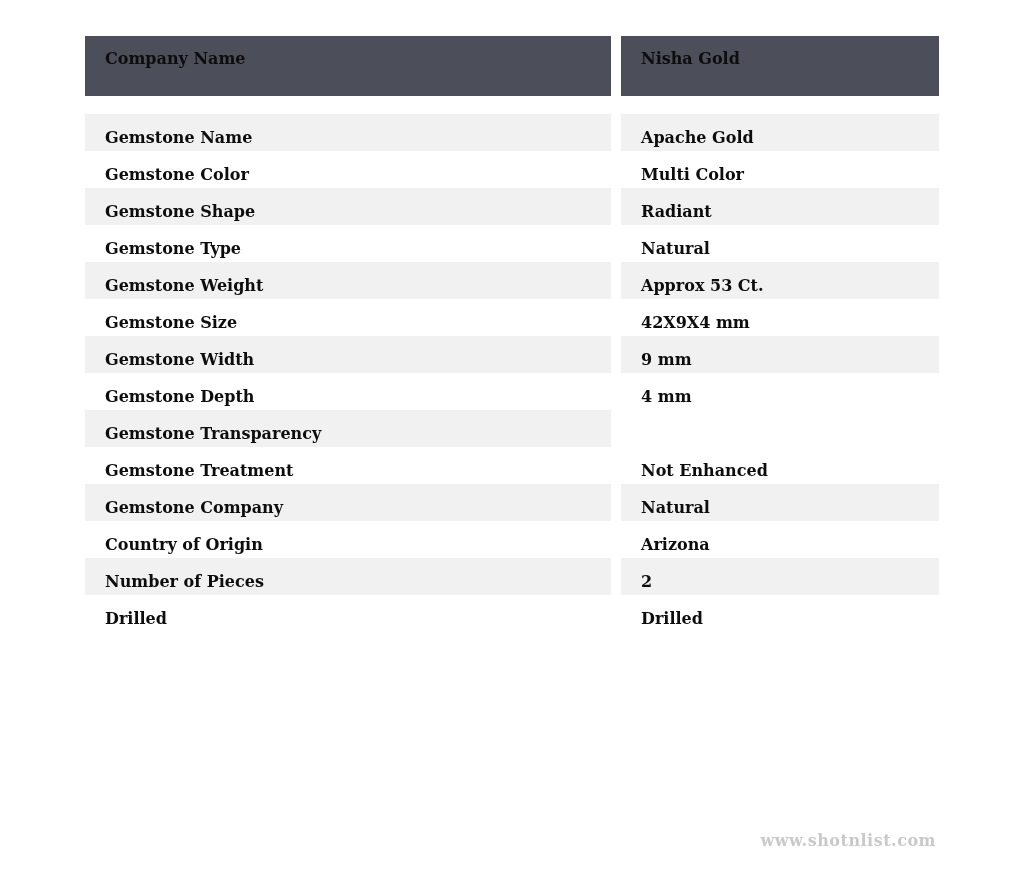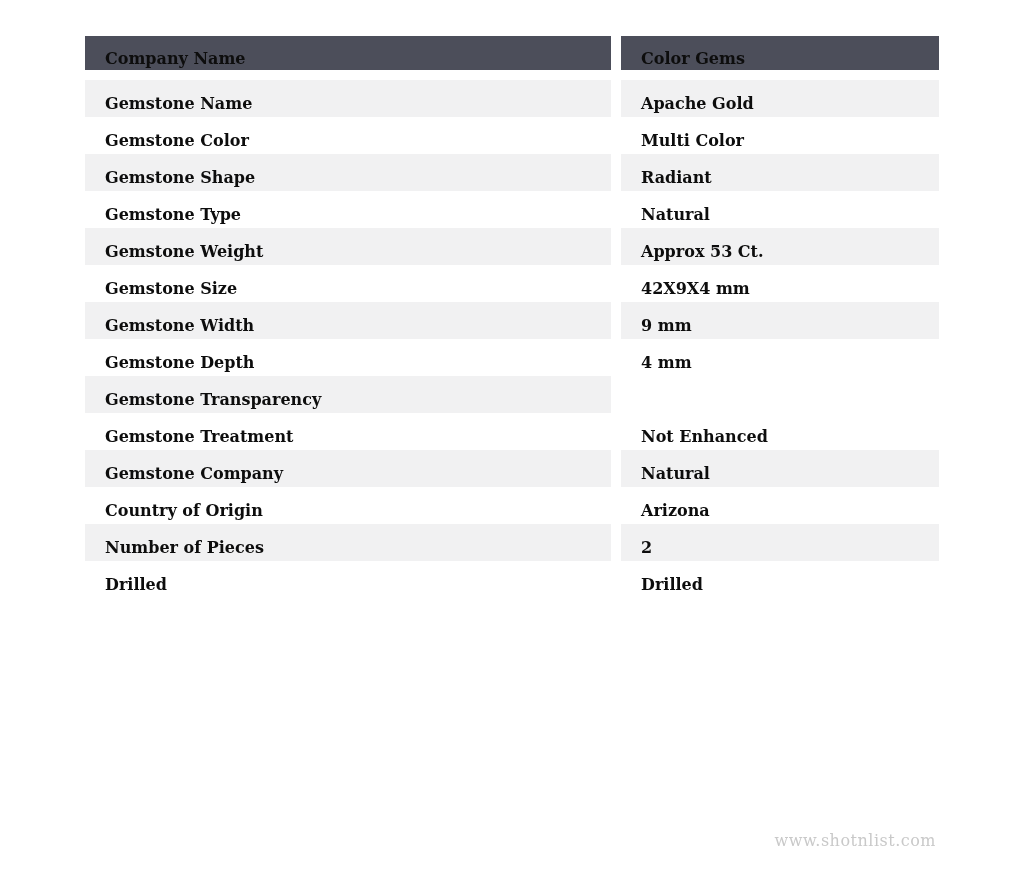--- a/index.html
+++ b/index.html
@@ -20,23 +20,23 @@
     top: 36px;
     width: 854px;
   }
   .row {
     display: flex;
     gap: 10px;
     height: 37px;
     line-height: 48px;
   }
   .row.header {
-    height: 34px;
+    height: 60px;
     line-height: 46px;
-    margin-bottom: 10px;
+    margin-bottom: 18px;
   }
   .row.header .cell {
     background: #4c4e5a;
   }
   
   .row:not(.header):nth-child(even) .cell {
     background: #f1f1f2;
   }
   .row:not(.header):nth-child(odd) .cell {
     background: #ffffff;
@@ -49,33 +49,33 @@
     color: #0d0d0d;
     white-space: nowrap;
     overflow: hidden;
   }
   .cell.label { width: 526px; }
   .cell.value { width: 318px; }
   .watermark {
     position: absolute;
     top: 831px;
     right: 88px;
-    font-weight: normal;
+    font-weight: bold;
     font-size: 16px;
     color: #c9c9c9;
     letter-spacing: 0.5px;
   }
 </style>
 </head>
 <body>
 
 <div class="spec-table">
   <div class="row header">
     <div class="cell label">Company Name</div>
-    <div class="cell value">Color Gems</div>
+    <div class="cell value">Nisha Gold</div>
   </div>
 
   <div class="row">
     <div class="cell label">Gemstone Name</div>
     <div class="cell value">Apache Gold</div>
   </div>
   <div class="row">
     <div class="cell label">Gemstone Color</div>
     <div class="cell value">Multi Color</div>
   </div>

